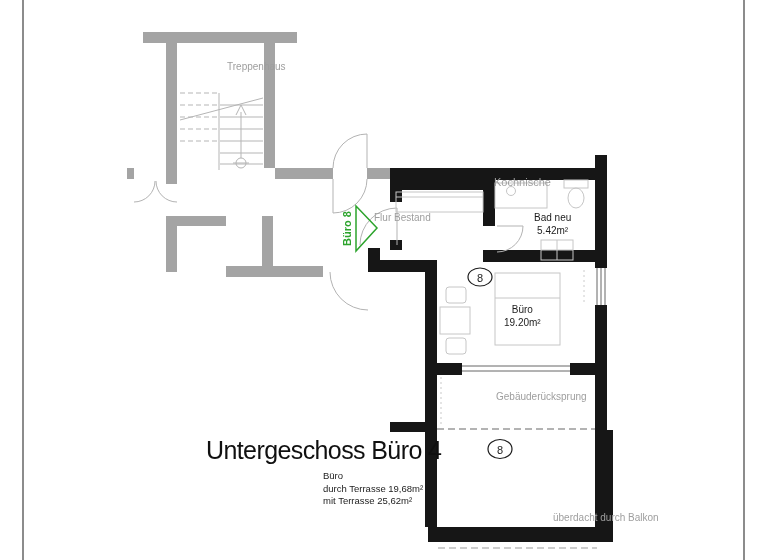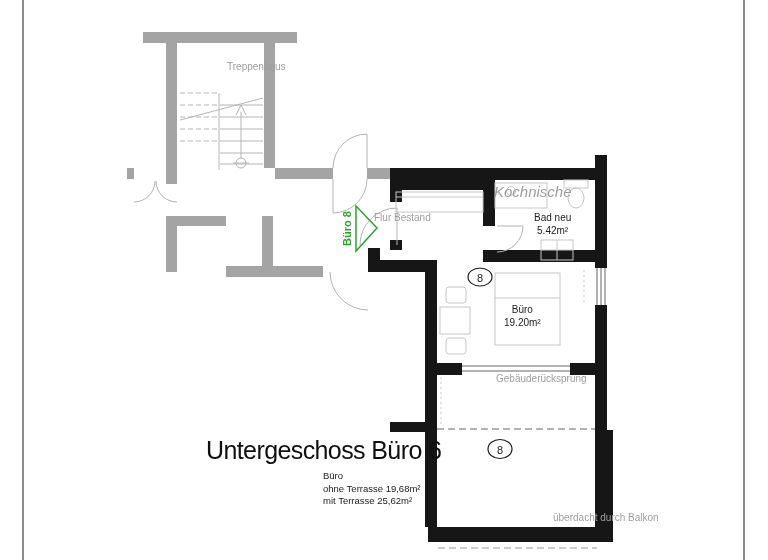--- a/index.html
+++ b/index.html
@@ -152,40 +152,40 @@
     <g>
       <ellipse cx="500" cy="449" rx="12" ry="9.5" fill="#ffffff" stroke="#1c1c1c" stroke-width="1.2"></ellipse>
       <text x="500" y="453.5" font-size="11" fill="#1c1c1c" text-anchor="middle">8</text>
     </g>
 
     <polygon points="356,206 377,228 356,251" fill="none" stroke="#2da42d" stroke-width="1.5"></polygon>
   </svg>
 
   <div class="lbl" style="left:179px;top:61px;">Treppenhaus</div>
   <div class="lbl" style="left:286px;top:212px;padding-left:40px;">Flur Bestand</div>
-  <div class="lbl" style="left:446px;top:186px;font-size:15px;font-style:italic;">Kochnische</div>
+  <div class="lbl" style="left:446px;top:176px;font-size:11px;">Kochnische</div>
 
   <div class="room-label" style="left:534px;top:211px;">
     <div>Bad neu</div>
     <div>5.42m²</div>
   </div>
 
   <div class="room-label" style="left:504px;top:303px;">
     <div>Büro</div>
     <div>19.20m²</div>
   </div>
 
-  <div class="lbl" style="left:448px;top:373px;text-align:right;">Gebäuderücksprung</div>
+  <div class="lbl" style="left:448px;top:391px;text-align:right;">Gebäuderücksprung</div>
 
 
   <div class="lbl" style="left:505px;top:512px;width:86px;text-align:right;">überdacht durch Balkon</div>
 
   <div class="green-label">Büro 8</div>
 
-  <div class="title">Untergeschoss Büro 6</div>
+  <div class="title">Untergeschoss Büro 4</div>
 
   <div class="summary">
     <div>Büro</div>
-    <div>ohne Terrasse 19,68m²</div>
+    <div>durch Terrasse 19,68m²</div>
     <div>mit Terrasse 25,62m²</div>
   </div>
 
 </div>
 
 </body></html>

